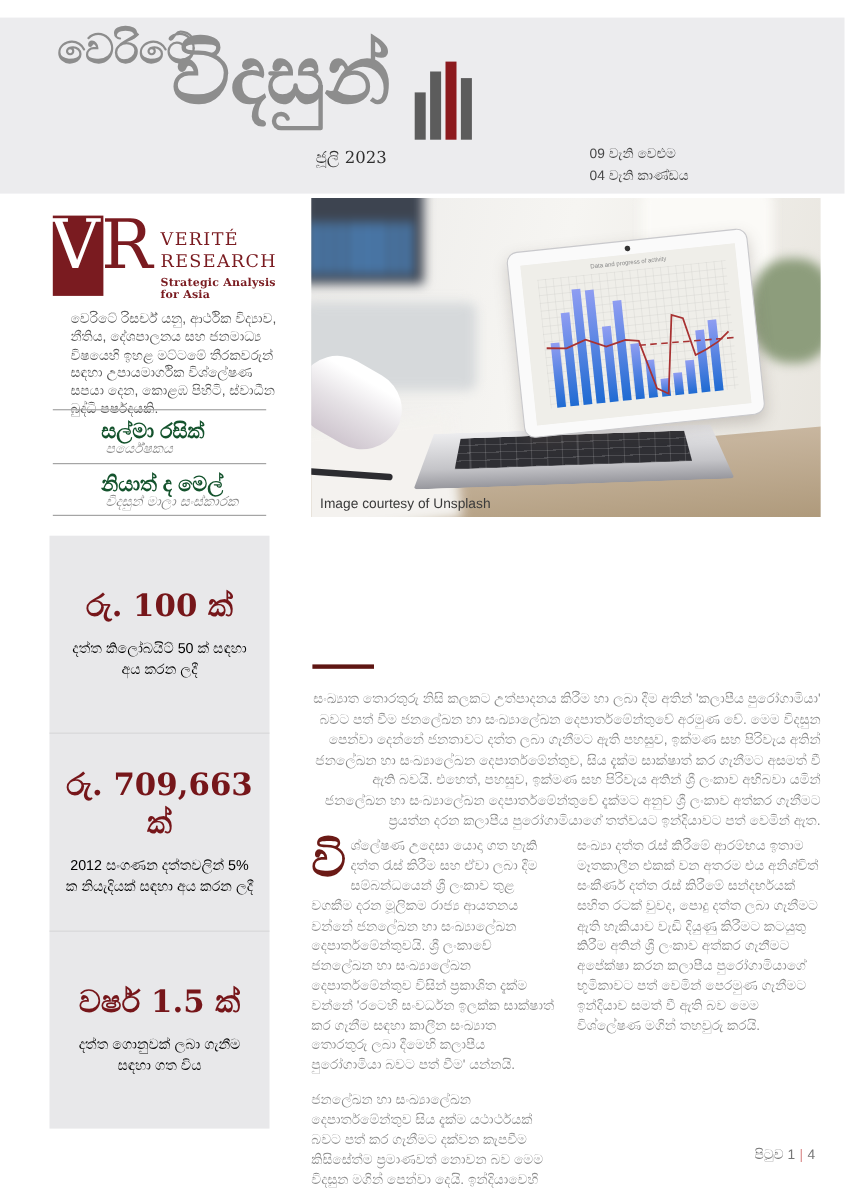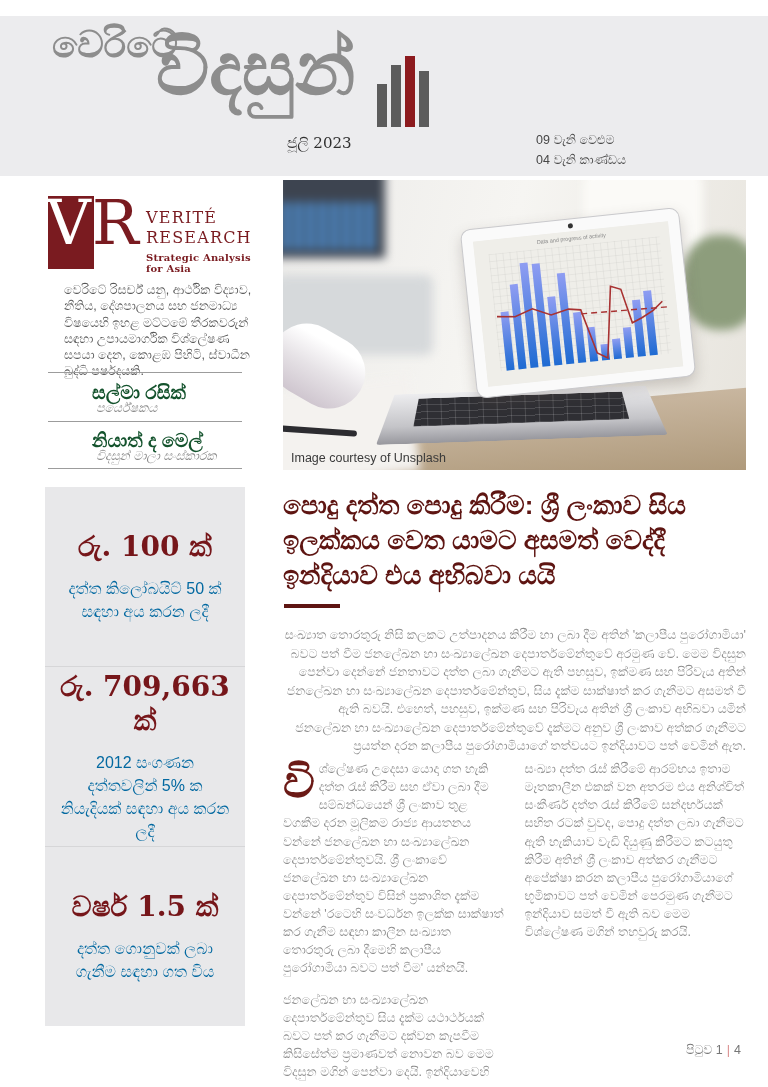--- a/index.html
+++ b/index.html
@@ -35,21 +35,21 @@
   .contrib-role{position:absolute;left:48px;font-size:12.5px;font-style:italic;color:#8a8a8a;margin-left:48px;}
   .n1{top:382px;} .r1{top:401px;} .n2{top:430px;} .r2{top:449px;}
 
   
   .stats{position:absolute;left:45px;top:487px;width:200px;height:539px;background:#e8e8ea;
          display:flex;flex-direction:column;}
   .stat{flex:1;display:flex;flex-direction:column;align-items:center;justify-content:center;
         gap:13px;padding:0 14px;text-align:center;}
   .stat + .stat{border-top:1px solid #d6d6d8;}
   .stat-value{font-family:"DejaVu Serif",serif;font-weight:bold;font-size:28px;color:#76161a;}
-  .stat-caption{font-size:16px;color:#0369a1;line-height:1.45;}
+  .stat-caption{font-size:13px;color:#000000;line-height:1.45;}
 
   
   .photo{position:absolute;left:283px;top:180px;width:463px;height:290px;overflow:hidden;
          background:linear-gradient(105deg,#ecebe9 0%,#f6f5f2 45%,#e7e4dd 100%);}
   .blur{filter:blur(5px);}
   .bg-monitor{position:absolute;left:-8px;top:-10px;width:110px;height:88px;background:#3d4450;}
   .bg-monitor-bars{position:absolute;left:8px;bottom:8px;right:8px;height:48px;
        background:repeating-linear-gradient(90deg,#4f93d8 0 7px,rgba(0,0,0,0) 7px 12px);}
   .bg-shelf{position:absolute;left:-10px;top:95px;width:160px;height:80px;background:#d6d9db;border-radius:8px;}
   .bg-window{position:absolute;left:300px;top:-10px;width:120px;height:120px;background:#fbfaf7;border-radius:14px;}
@@ -189,21 +189,20 @@
           <rect x="164" y="66" width="8" height="64" fill="url(#barGrad)"></rect>
           <polyline points="16,76 34,78 52,72 70,80 88,76 100,78 112,122 122,128 132,58 142,62 150,96 160,92 172,86 182,78" fill="none" stroke="#a83232" stroke-width="1.6"></polyline>
           <line x1="100" y1="82" x2="186" y2="84" stroke="#a83232" stroke-width="1.4" stroke-dasharray="6 4"></line>
           <text x="98" y="9" text-anchor="middle" font-size="5.5" fill="#8a8a8a">Data and progress of activity</text>
         </svg>
       </div>
     </div>
     <div class="photo-caption">Image courtesy of Unsplash</div>
   </div>
 
-  <div class="headline">පොදු දත්ත පොදු කිරීම: ශ්‍රී ලංකාව සිය ඉලක්කය වෙත යාමට අසමත් වෙද්දී ඉන්දියාව එය අභිබවා යයි</div>
   <div class="headline-rule"></div>
   <div class="lead">සංඛ්‍යාත තොරතුරු නිසි කලකට උත්පාදනය කිරීම හා ලබා දීම අතින් 'කලාපීය පුරෝගාමියා' බවට පත් වීම ජනලේඛන හා සංඛ්‍යාලේඛන දෙපාර්තමේන්තුවේ අරමුණ වේ. මෙම විදසුන පෙන්වා දෙන්නේ ජනතාවට දත්ත ලබා ගැනීමට ඇති පහසුව, ඉක්මණ සහ පිරිවැය අතින් ජනලේඛන හා සංඛ්‍යාලේඛන දෙපාර්තමේන්තුව, සිය දැක්ම සාක්ෂාත් කර ගැනීමට අසමත් වී ඇති බවයි. එහෙත්, පහසුව, ඉක්මණ සහ පිරිවැය අතින් ශ්‍රී ලංකාව අභිබවා යමින් ජනලේඛන හා සංඛ්‍යාලේඛන දෙපාර්තමේන්තුවේ දැක්මට අනුව ශ්‍රී ලංකාව අත්කර ගැනීමට ප්‍රයත්න දරන කලාපීය පුරෝගාමියාගේ තත්වයට ඉන්දියාවට පත් වෙමින් ඇත.</div>
 
   <div class="cols">
     <div class="col">
       <p><span class="dropcap">වි</span><span>ශ්ලේෂණ උදෙසා යොදා ගත හැකි දත්ත රැස් කිරීම සහ ඒවා ලබා දීම සම්බන්ධයෙන් ශ්‍රී ලංකාව තුළ වගකීම දරන මූලිකම රාජ්‍ය ආයතනය වන්නේ ජනලේඛන හා සංඛ්‍යාලේඛන දෙපාර්තමේන්තුවයි. ශ්‍රී ලංකාවේ ජනලේඛන හා සංඛ්‍යාලේඛන දෙපාර්තමේන්තුව විසින් ප්‍රකාශිත දැක්ම වන්නේ 'රටෙහි සංවර්ධන ඉලක්ක සාක්ෂාත් කර ගැනීම සඳහා කාලීන සංඛ්‍යාත තොරතුරු ලබා දීමෙහි කලාපීය පුරෝගාමියා බවට පත් වීම' යන්නයි.</span></p>
       <p>ජනලේඛන හා සංඛ්‍යාලේඛන දෙපාර්තමේන්තුව සිය දැක්ම යථාර්ථයක් බවට පත් කර ගැනීමට දක්වන කැපවීම කිසිසේත්ම ප්‍රමාණවත් නොවන බව මෙම විදසුන මගින් පෙන්වා දෙයි. ඉන්දියාවෙහි</p>
     </div>
     <div class="col">
       <p>සංඛ්‍යා දත්ත රැස් කිරීමේ ආරම්භය ඉතාම මෑතකාලීන එකක් වන අතරම එය අනිශ්චිත් සංකීර්ණ දත්ත රැස් කිරීමේ සන්දර්භයක් සහිත රටක් වුවද, පොදු දත්ත ලබා ගැනීමට ඇති හැකියාව වැඩි දියුණු කිරීමට කටයුතු කිරීම අතින් ශ්‍රී ලංකාව අත්කර ගැනීමට අපේක්ෂා කරන කලාපීය පුරෝගාමියාගේ භූමිකාවට පත් වෙමින් පෙරමුණ ගැනීමට ඉන්දියාව සමත් වී ඇති බව මෙම විශ්ලේෂණ මගින් තහවුරු කරයි.</p>

